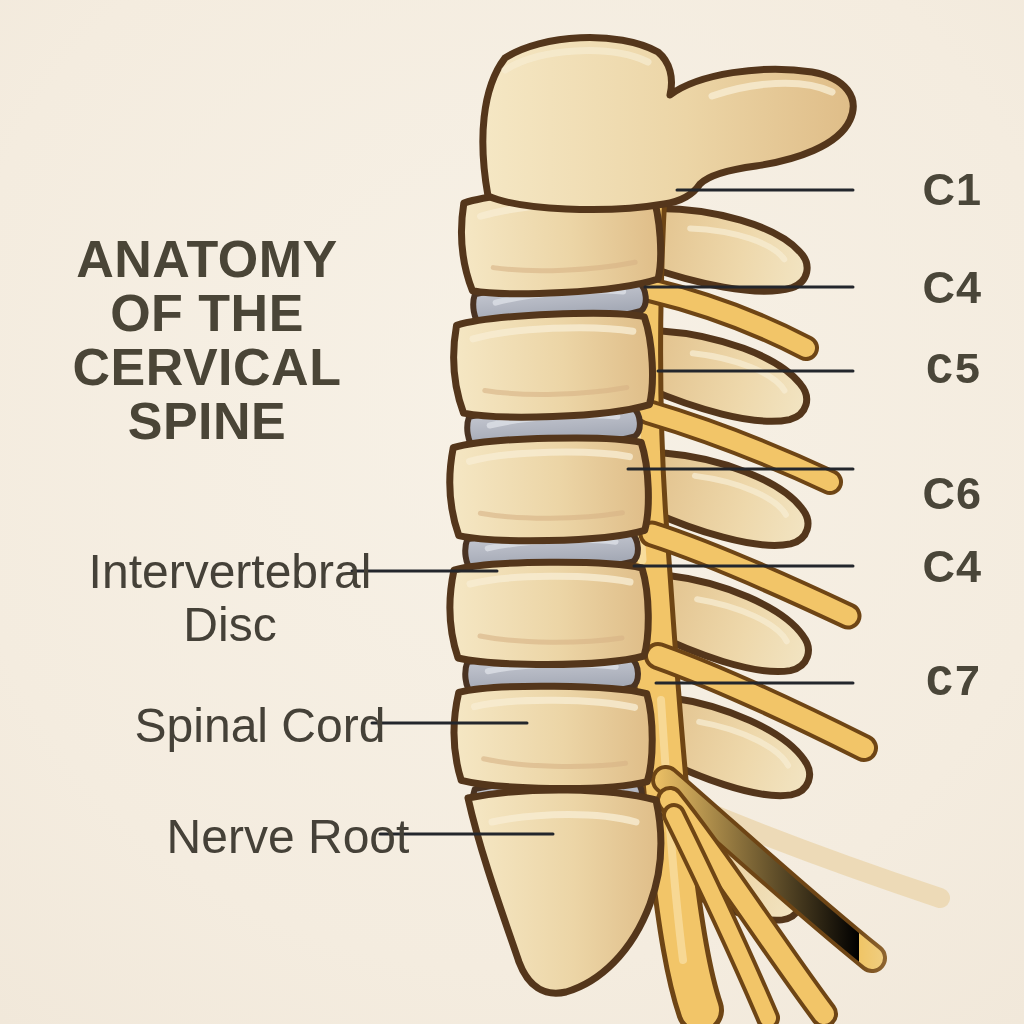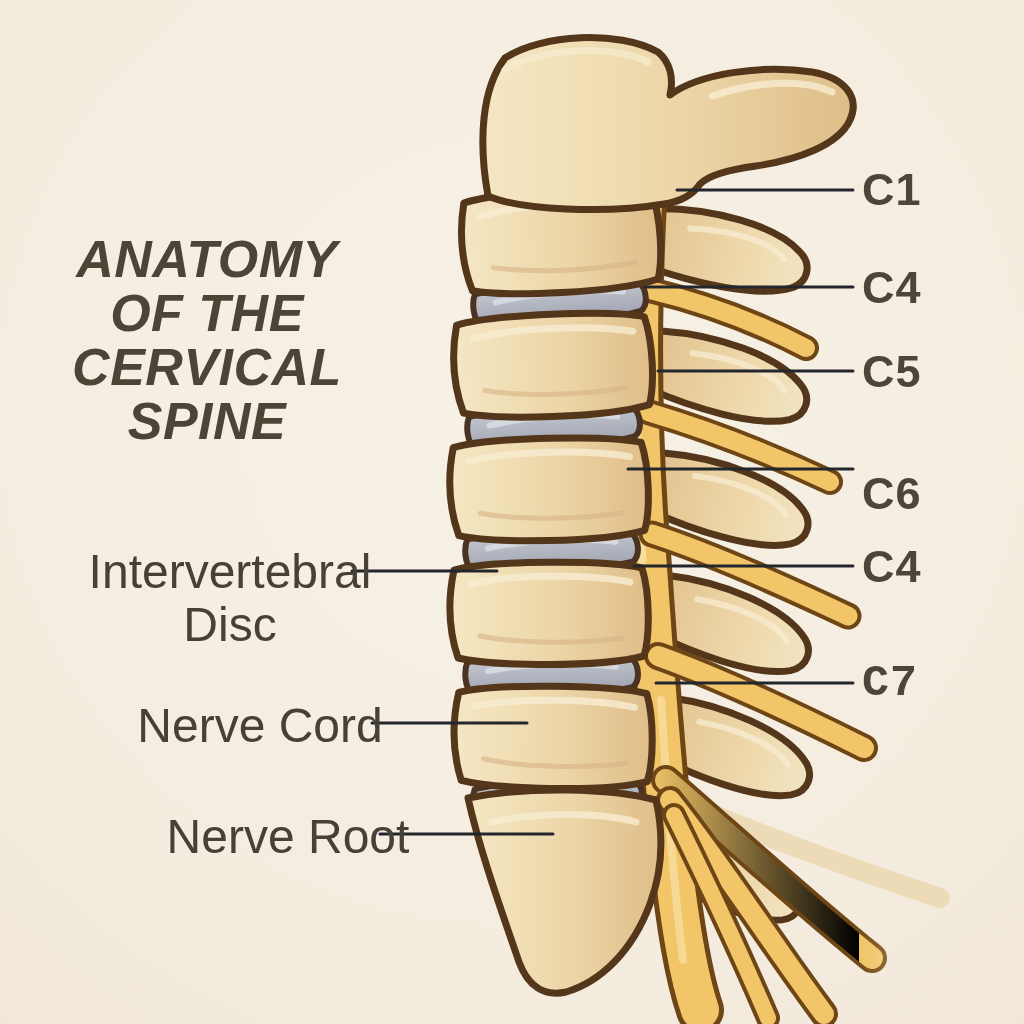--- a/index.html
+++ b/index.html
@@ -18,34 +18,34 @@
   .bone{fill:url(#boneGrad);stroke:#54361b;stroke-width:7;stroke-linejoin:round;}
   .boneP{fill:url(#boneGradP);stroke:#54361b;stroke-width:7;stroke-linejoin:round;}
   .discp{fill:url(#discGrad);stroke:#4a3322;stroke-width:6;stroke-linejoin:round;}
   .hl{fill:none;stroke:#f7ecd2;stroke-linecap:round;}
   .shade{fill:none;stroke:#d7b385;stroke-linecap:round;}
   .leader{stroke:#23262c;stroke-width:3;stroke-linecap:round;}
 
   .title{
     position:absolute;left:50px;top:232px;width:314px;
     font-size:52px;font-weight:700;line-height:1.04;letter-spacing:0.5px;
-    color:#4a4537;text-align:center;white-space:pre-line;font-style:italic;
+    color:#4a4537;text-align:center;white-space:pre-line;
   }
   .lbl{
     position:absolute;color:#454138;font-size:48px;line-height:1.1;
     text-align:center;
   }
   .lbl-ivd{left:72px;top:546px;width:316px;}
   .lbl-sc{left:128px;top:700px;width:264px;white-space:nowrap;}
   .lbl-nr{left:156px;top:811px;width:264px;white-space:nowrap;}
   .clbl{
-    position:absolute;left:862px;width:120px;text-align:left;
+    position:absolute;left:862px;width:120px;text-align:right;
     color:#4a4639;font-size:45px;font-weight:700;letter-spacing:1px;
   }
-  .c1{top:164px;} .c4a{top:262px;} .c5{top:346px;}
+  .c1{top:164px;} .c4a{top:262px;} .c5{top:346px;font-family:Liberation Mono, monospace;}
   .c6{top:444px;margin-top:24px;} .c4b{top:541px;} .c7{top:658px;font-family:Liberation Mono, monospace;}
 </style>
 </head>
 <body>
 
 <div class="poster">
 
   <svg width="1024" height="1024" viewBox="0 0 1024 1024">
     <defs>
       <linearGradient id="boneGrad" x1="0" y1="0" x2="1" y2="0">
@@ -162,21 +162,21 @@
       <line class="leader" x1="380" y1="834" x2="553" y2="834"></line>
     </g>
   </svg>
 
   <div class="title">ANATOMY
 OF THE
 CERVICAL
 SPINE</div>
 
   <div class="lbl lbl-ivd">Intervertebral Disc</div>
-  <div class="lbl lbl-sc">Nerve Cord</div>
+  <div class="lbl lbl-sc">Spinal Cord</div>
   <div class="lbl lbl-nr">Nerve Root</div>
 
   <div class="clbl c1">C1</div>
   <div class="clbl c4a">C4</div>
   <div class="clbl c5">C5</div>
   <div class="clbl c6">C6</div>
   <div class="clbl c4b">C4</div>
   <div class="clbl c7">C7</div>
 
 </div>

